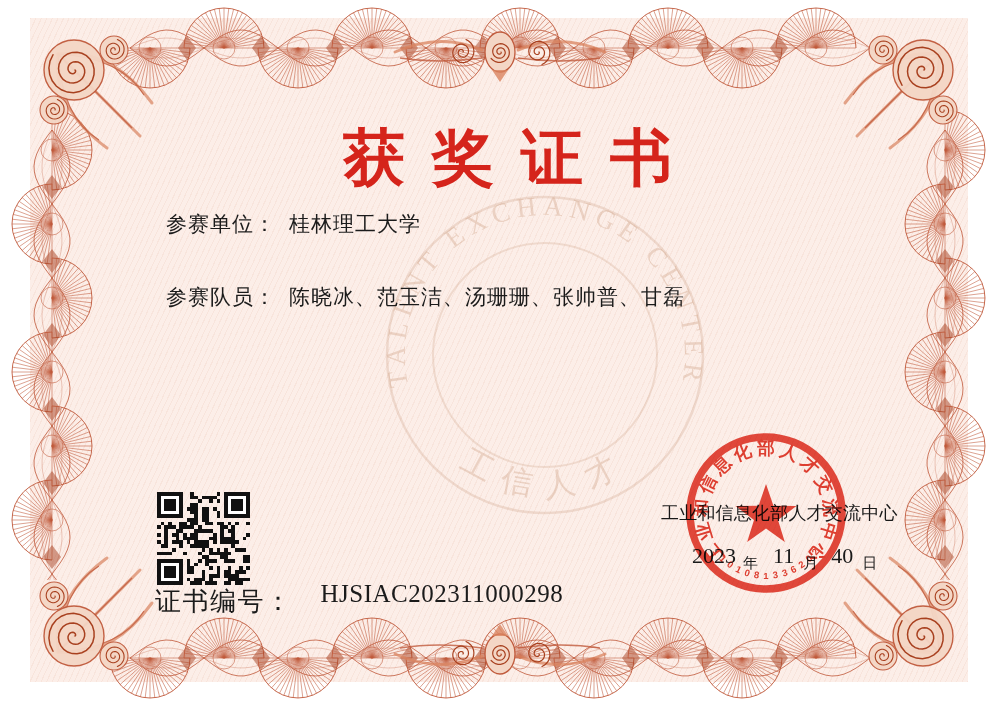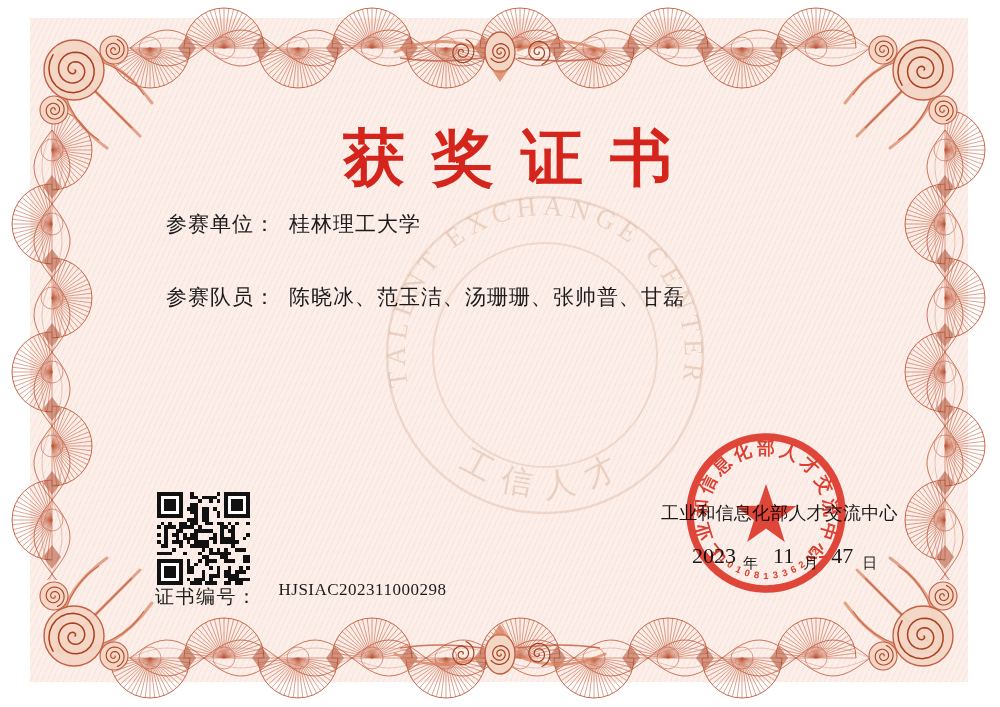--- a/index.html
+++ b/index.html
@@ -18,22 +18,22 @@
   .field-row .val{margin-left:13px;}
   #row-unit{top:210px;} #row-team{top:283px;text-align:right;} #row-work{top:324px;}
   .body-par{position:absolute;left:120px;top:383px;width:768px;
             font-size:22.5px;line-height:37px;letter-spacing:.8px;color:#1b1b1b;text-indent:2em;}
   .issuer{position:absolute;left:661px;top:501px;font-size:18px;letter-spacing:.2px;color:#191919;white-space:nowrap;}
   .date-row{position:absolute;left:692px;top:543px;display:flex;align-items:flex-start;color:#191919;}
   .date-row .num{font-size:22px;}
   .date-row .unit{font-size:15px;margin-top:11px;}
   .g1{margin-left:7px;} .g2{margin-left:15px;} .g3{margin-left:9px;} .g4{margin-left:13px;}
   .certno-row{position:absolute;left:155px;top:580px;display:flex;align-items:flex-start;color:#1b1b1b;}
-  .certno-row .lab{font-size:19px;letter-spacing:1.5px;padding-top:4px;}
-  .certno-row .no{font-size:17px;margin-left:21px;letter-spacing:.5px;text-align:center;}
+  .certno-row .lab{font-size:26px;letter-spacing:1.5px;padding-top:4px;}
+  .certno-row .no{font-size:25px;margin-left:28px;letter-spacing:.5px;text-align:center;}
   #qr{position:absolute;left:157px;top:492px;width:93px;height:93px;}
   #seal-box{position:absolute;left:681px;top:428px;width:170px;height:170px;mix-blend-mode:multiply;opacity:.93;}
   #wm-box{position:absolute;left:375px;top:185px;width:340px;height:340px;opacity:.85;}
   .wm-txt{fill:rgba(202,156,126,.40);font-family:"Liberation Serif","DejaVu Serif",serif;}
 </style>
 </head>
 <body>
 
 <div id="page">
 
@@ -272,21 +272,21 @@
     <span class="lab">参赛队员：</span><span class="val">陈晓冰、范玉洁、汤珊珊、张帅普、甘磊</span>
   </div>
 
 
   <div class="issuer">工业和信息化部人才交流中心</div>
   <div class="date-row">
     <span class="num">2023</span>
     <span class="unit g1">年</span>
     <span class="num g2">11</span>
     <span class="unit g3">月</span>
-    <span class="num g4">47</span>
+    <span class="num g4">40</span>
     <span class="unit g3">日</span>
   </div>
 
   <svg id="seal-box" viewBox="0 0 170 170">
     <circle cx="85" cy="85" r="76" fill="none" stroke="#df3425" stroke-width="7.5" opacity=".95"></circle>
     <g id="seal-star">
         <path d="M85.0,56.0 L92.4,77.8L115.4,78.1 L97.0,91.9L103.8,113.9 L85.0,100.6L66.2,113.9 L73.0,91.9L54.6,78.1 L77.6,77.8 Z" fill="#df3425" opacity="0.96"></path>
       </g>
     <g id="seal-ring">
         <text x="38.5" y="121.3" font-size="17.5" text-anchor="middle" fill="#df3425" transform="rotate(-128.0 38.5 121.3)" font-family="&quot;Liberation Serif&quot;,&quot;DejaVu Serif&quot;,serif" font-weight="bold">工</text>

